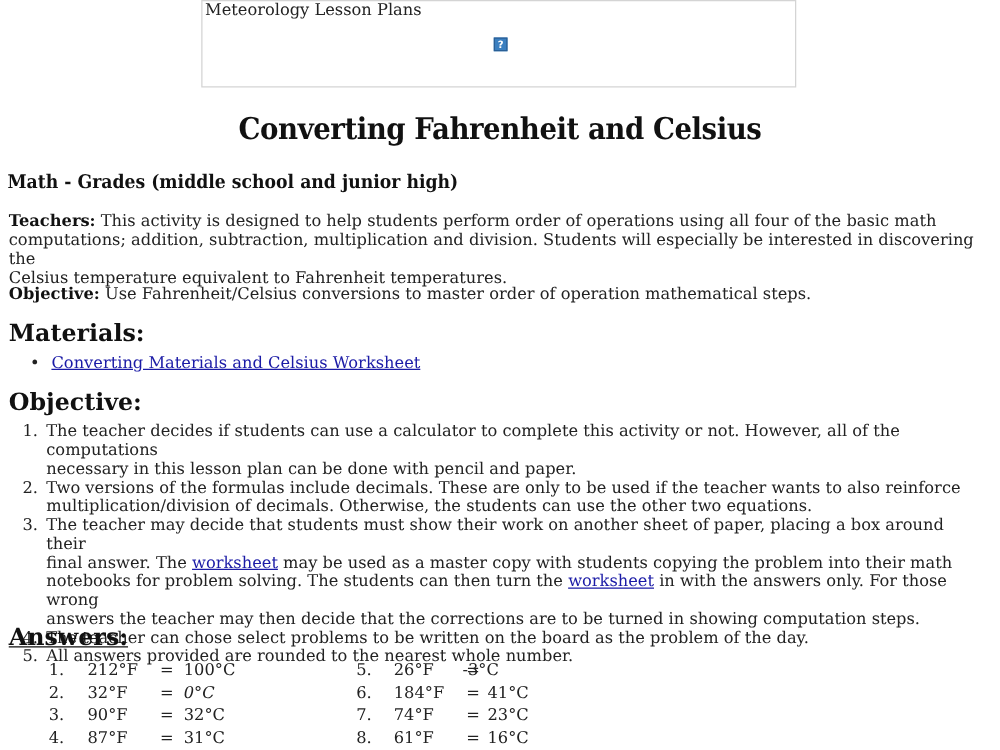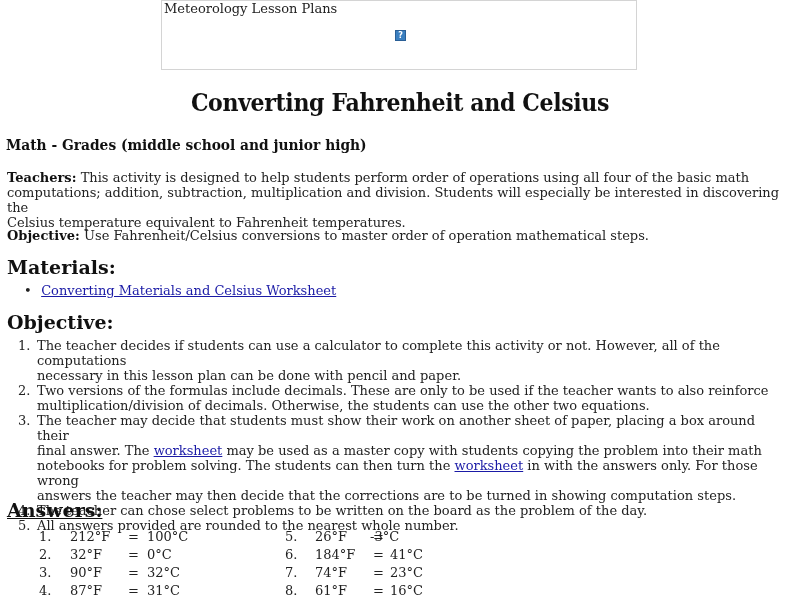--- a/index.html
+++ b/index.html
@@ -129,21 +129,21 @@
   <div class="ans-row" style="top:0px;left:0;">
     <span style="left:39px;">1.</span>
     <span style="left:70px;text-align:center;">212°F</span>
     <span style="left:128px;">=</span>
     <span style="left:147px;">100°C</span>
   </div>
   <div class="ans-row" style="top:18px;left:0;">
     <span style="left:39px;">2.</span>
     <span style="left:70px;">32°F</span>
     <span style="left:128px;">=</span>
-    <span style="left:147px;">0°C</span>
+    <span style="left:147px;font-style:italic;">0°C</span>
   </div>
   <div class="ans-row" style="top:36px;left:0;">
     <span style="left:39px;">3.</span>
     <span style="left:70px;">90°F</span>
     <span style="left:128px;">=</span>
     <span style="left:147px;">32°C</span>
   </div>
   <div class="ans-row" style="top:54px;left:0;">
     <span style="left:39px;">4.</span>
     <span style="left:70px;">87°F</span>

